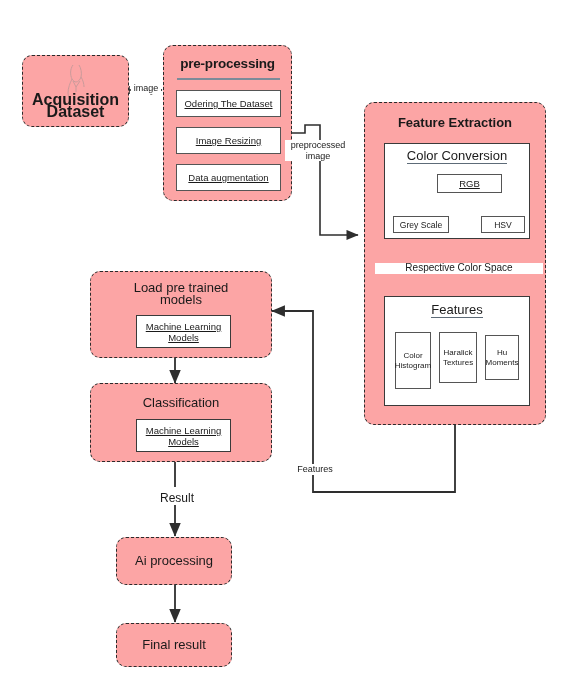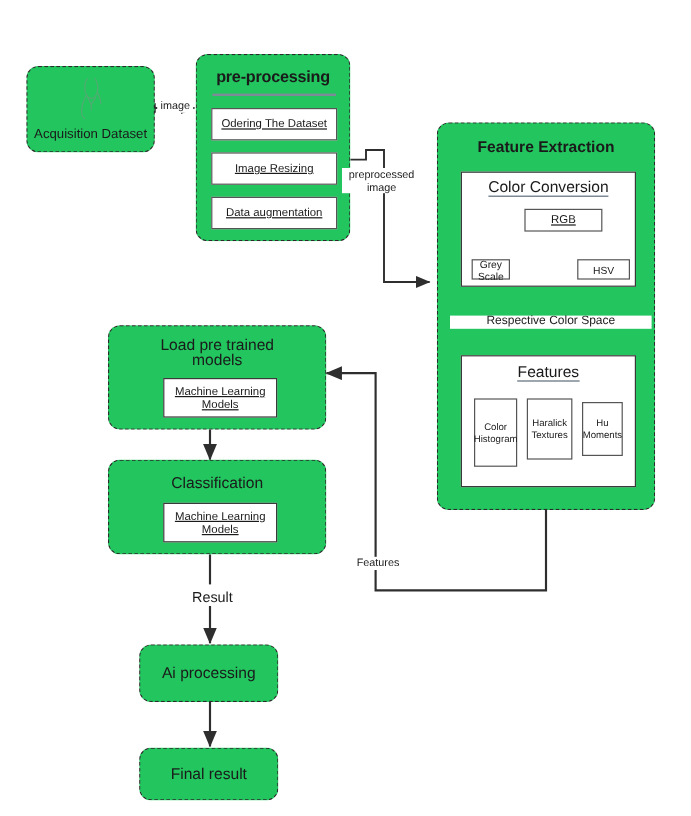--- a/index.html
+++ b/index.html
@@ -13,21 +13,21 @@
   }
   #stage{position:absolute;left:0;top:0;width:576px;height:680px;}
   svg.wires{position:absolute;left:0;top:0;width:576px;height:680px;pointer-events:none;}
 
   .node{position:absolute;box-sizing:border-box;}
 
   
   .dashdot{
     border:1.4px dashed #2b2b2b;
     border-radius:10px;
-    background:#22c55e;
+    background:#fca5a5;
   }
   .solidbox{
     border:1.6px solid #3a3a3a;
     background:#fff;
     box-sizing:border-box;
   }
   .thinbox{
     border:1.1px solid #555;
     background:#fff;
     box-sizing:border-box;
@@ -118,21 +118,21 @@
   </svg>
 
   <div class="node dashdot" style="left:22px;top:55px;width:107px;height:72px;">
     <svg class="sketch" style="left:30px;top:5px;" width="46" height="40" viewBox="0 0 46 40">
       <path d="M20,4 C17,8 17,14 19,18 C20,20 22,21 23,21 C25,21 27,19 28,16 C29,12 28,7 26,4" fill="none" stroke="#8d8d8d" stroke-width="1"></path>
       <path d="M19,18 C17,22 15,27 15,32 C15,35 16,37 18,38" fill="none" stroke="#8d8d8d" stroke-width="1"></path>
       <path d="M28,16 C30,19 31,23 31,26" fill="none" stroke="#8d8d8d" stroke-width="1"></path>
       <path d="M20,20 L23,26 L27,20" fill="none" stroke="#8d8d8d" stroke-width="1"></path>
       <path d="M23,26 L23,31" fill="none" stroke="#8d8d8d" stroke-width="1"></path>
     </svg>
-    <div class="ctr lbl11" style="position:absolute;left:0;right:0;bottom:8px;font-weight:normal;font-size:11px;">Acquisition Dataset</div>
+    <div class="ctr lbl11" style="position:absolute;left:0;right:0;bottom:8px;font-weight:bold;font-size:16px;">Acquisition Dataset</div>
   </div>
 
   <div class="wire-label" style="left:131px;top:83px;width:26px;">image</div>
 
   <div class="node dashdot" style="left:163px;top:45px;width:129px;height:156px;">
     <div class="ctr ttl-bold" style="position:absolute;left:0;right:0;top:8px;height:18px;">pre-processing</div>
     <div class="underline-blue" style="left:13px;top:32px;width:103px;"></div>
 
     <div class="node thinbox ctr lbl" style="left:12px;top:44px;width:105px;height:27px;">
       <span>Odering The Dataset</span>
@@ -150,21 +150,21 @@
   <div class="node dashdot" style="left:364px;top:102px;width:182px;height:323px;">
     <div class="ctr ttl-fe" style="position:absolute;left:0;right:0;top:10px;height:18px;">Feature Extraction</div>
 
     <div class="node solidbox" style="left:19px;top:40px;width:146px;height:96px;">
       <div class="ctr" style="position:absolute;left:0;right:0;top:5px;height:16px;">
         <span class="uline lbl11">Color Conversion</span>
       </div>
       <div class="node thinbox ctr lbl" style="left:52px;top:30px;width:65px;height:19px;">
         <span>RGB</span>
       </div>
-      <div class="node thinbox ctr lbl-sm" style="left:8px;top:72px;width:32px;height:17px;">
+      <div class="node thinbox ctr lbl-sm" style="left:8px;top:72px;width:56px;height:17px;">
         <span>Grey Scale</span>
       </div>
       <div class="node thinbox ctr lbl-sm" style="left:96px;top:72px;width:44px;height:17px;">
         <span>HSV</span>
       </div>
     </div>
 
     <div class="wire-label" style="left:10px;top:160px;width:164px;font-size:10px;">Respective Color Space</div>
 
     <div class="node solidbox" style="left:19px;top:193px;width:146px;height:110px;">

